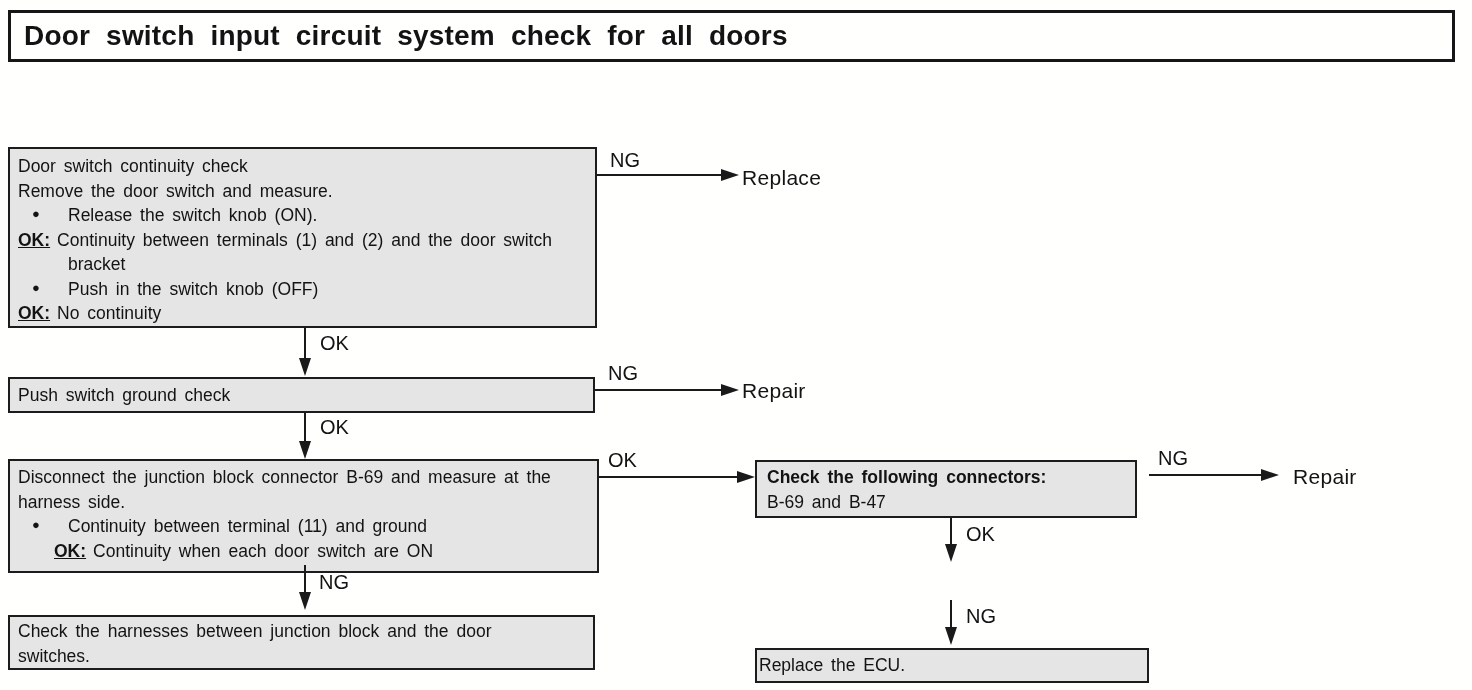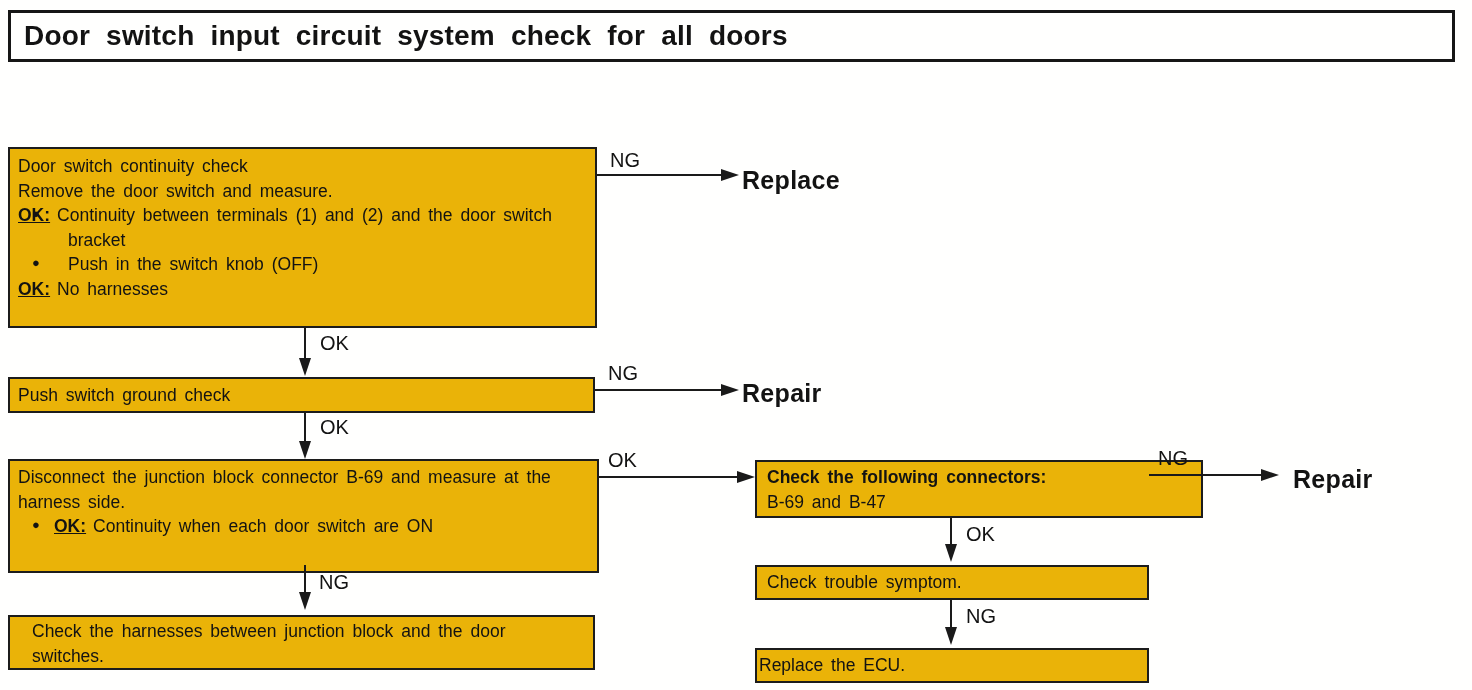--- a/index.html
+++ b/index.html
@@ -9,76 +9,77 @@
   }
   .title-box {
     position:absolute; left:8px; top:10px; width:1447px; height:52px;
     border:3px solid #161616; box-sizing:border-box;
     display:flex; align-items:center; padding-left:13px;
   }
   .title-text {
     font-size:28px; font-weight:bold; word-spacing:8px; letter-spacing:0.2px;
   }
   .fbox {
-    position:absolute; border:2px solid #1c1c1c; box-sizing:border-box; background:#eab308;
+    position:absolute; border:2px solid #1c1c1c; box-sizing:border-box; background:#e5e5e5;
     font-size:17.5px; line-height:24.5px; word-spacing:3px;
   }
   .box1 { left:8px;  top:147px; width:589px; height:181px; padding:5px 8px 0; }
   .box2 { left:8px;  top:377px; width:587px; height:36px;  display:flex; align-items:center; padding:0 8px; }
   .box3 { left:8px;  top:459px; width:591px; height:114px; padding:4px 8px 0; }
-  .box4 { left:755px; top:460px; width:448px; height:58px; padding:3px 10px 0; }
+  .box4 { left:755px; top:460px; width:382px; height:58px; padding:3px 10px 0; }
   .box5 { left:755px; top:565px; width:394px; height:35px; display:flex; align-items:center; padding:0 10px; }
   .box6 { left:755px; top:648px; width:394px; height:35px; display:flex; align-items:center; padding:0 2px; }
   .box7 { left:8px;  top:615px; width:587px; height:55px;  padding:2px 8px 0; }
   .b-line { position:relative; padding-left:50px; }
   .bullet { position:absolute; left:14px; top:-1px; font-size:13px; }
   .ok-line { padding-left:50px; text-indent:-50px; }
   .ok-line-ind { padding-left:36px; }
   .okp { font-weight:bold; margin-right:7px;text-decoration:underline; }
   .bold-line { font-weight:bold; }
-  .w545 { max-width:548px;margin-left:14px; }
+  .w545 { max-width:548px; }
   .hline { position:absolute; height:2px; background:#1a1a1a; }
   .vline { position:absolute; width:2px;  background:#1a1a1a; }
   .arr-right {
     position:absolute; width:0; height:0;
     border-top:6px solid transparent; border-bottom:6px solid transparent;
     border-left:18px solid #1a1a1a;
   }
   .arr-down {
     position:absolute; width:0; height:0;
     border-left:6px solid transparent; border-right:6px solid transparent;
     border-top:18px solid #1a1a1a;
   }
   .edge-label { position:absolute; font-size:20px; }
-  .result { position:absolute; font-size:25px; font-weight:bold; letter-spacing:0.3px; }
+  .result { position:absolute; font-size:21px; font-weight:normal; letter-spacing:0.3px; }
 </style>
 </head>
 <body>
 
 <div class="page">
 
   <div class="title-box">
     <span class="title-text">Door switch input circuit system check for all doors</span>
   </div>
 
   <div class="fbox box1">
     <div>Door switch continuity check</div>
     <div>Remove the door switch and measure.</div>
     <div class="b-line">
       <span class="bullet">●</span>
+      <span>Release the switch knob (ON).</span>
     </div>
     <div class="ok-line">
       <span class="okp">OK:</span><span>Continuity between terminals (1) and (2) and the door switch bracket</span>
     </div>
     <div class="b-line">
       <span class="bullet">●</span>
       <span>Push in the switch knob (OFF)</span>
     </div>
     <div class="ok-line">
-      <span class="okp">OK:</span><span>No harnesses</span>
+      <span class="okp">OK:</span><span>No continuity</span>
     </div>
   </div>
 
   <div class="hline" style="left:597px; top:174px; width:126px;"></div>
   <div class="arr-right" style="left:721px; top:169px;"></div>
   <span class="edge-label" style="left:610px; top:149px;">NG</span>
   <span class="result" style="left:742px; top:166px;">Replace</span>
 
   <div class="vline" style="left:304px; top:328px; height:32px;"></div>
   <div class="arr-down" style="left:299px; top:358px;"></div>
@@ -94,20 +95,21 @@
   <span class="result" style="left:742px; top:379px;">Repair</span>
 
   <div class="vline" style="left:304px; top:413px; height:30px;"></div>
   <div class="arr-down" style="left:299px; top:441px;"></div>
   <span class="edge-label" style="left:320px; top:416px;">OK</span>
 
   <div class="fbox box3">
     <div>Disconnect the junction block connector B-69 and measure at the harness side.</div>
     <div class="b-line">
       <span class="bullet">●</span>
+      <span>Continuity between terminal (11) and ground</span>
     </div>
     <div class="ok-line-ind">
       <span class="okp">OK:</span><span>Continuity when each door switch are ON</span>
     </div>
   </div>
 
   <div class="hline" style="left:599px; top:476px; width:140px;"></div>
   <div class="arr-right" style="left:737px; top:471px;"></div>
   <span class="edge-label" style="left:608px; top:449px;">OK</span>
 
@@ -118,23 +120,20 @@
 
   <div class="hline" style="left:1149px; top:474px; width:114px;"></div>
   <div class="arr-right" style="left:1261px; top:469px;"></div>
   <span class="edge-label" style="left:1158px; top:447px;">NG</span>
   <span class="result" style="left:1293px; top:465px;">Repair</span>
 
   <div class="vline" style="left:950px; top:518px; height:28px;"></div>
   <div class="arr-down" style="left:945px; top:544px;"></div>
   <span class="edge-label" style="left:966px; top:523px;">OK</span>
 
-  <div class="fbox box5">
-    <span>Check trouble symptom.</span>
-  </div>
 
   <div class="vline" style="left:950px; top:600px; height:29px;"></div>
   <div class="arr-down" style="left:945px; top:627px;"></div>
   <span class="edge-label" style="left:966px; top:605px;">NG</span>
 
   <div class="fbox box6">
     <span>Replace the ECU.</span>
   </div>
 
   <div class="vline" style="left:304px; top:565px; height:29px;"></div>

